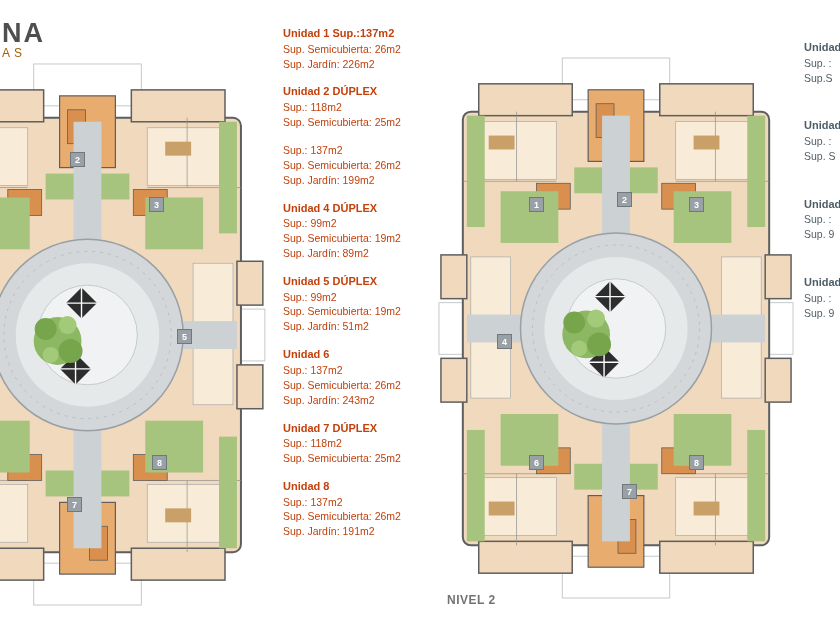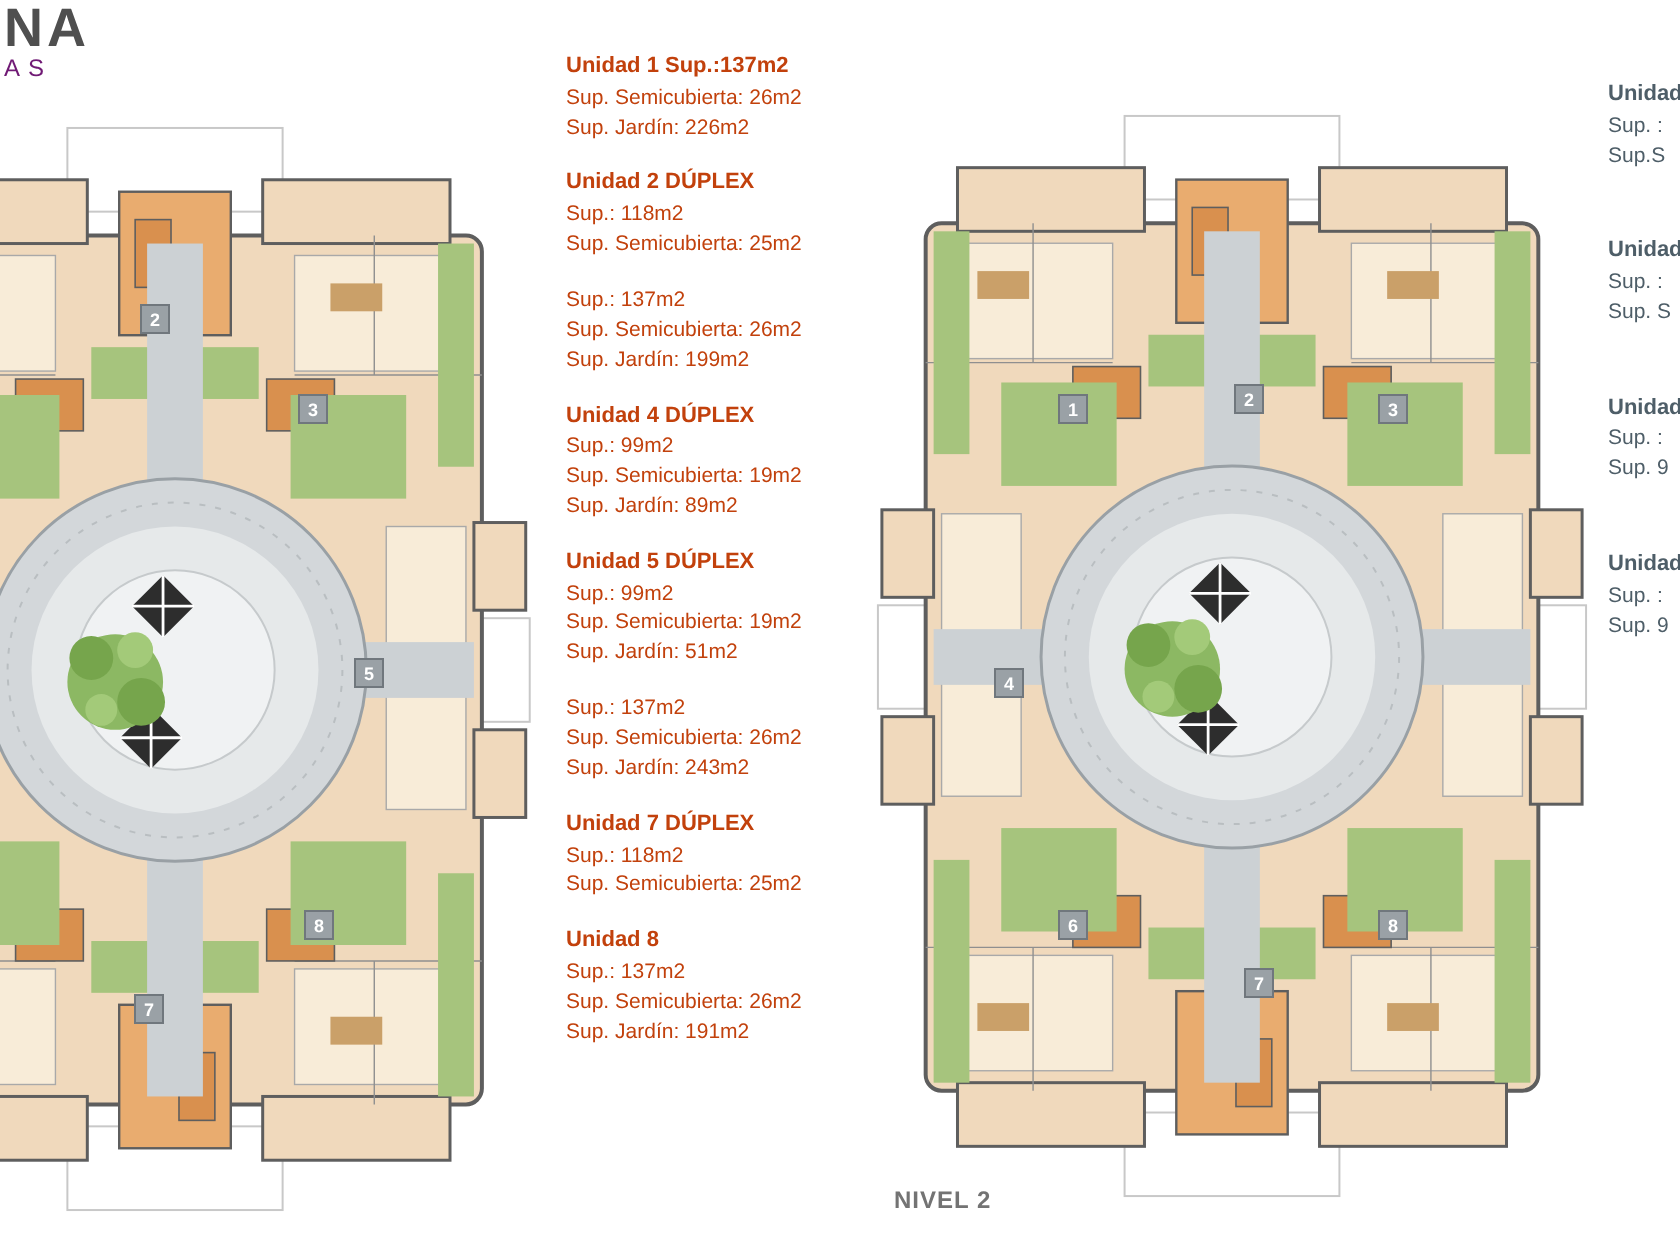--- a/index.html
+++ b/index.html
@@ -2,23 +2,23 @@
 <html><head>
 <meta charset="utf-8">
 <style>
   html,body{margin:0;padding:0}
   body{
     width:840px;height:630px;overflow:hidden;position:relative;
     background:#ffffff;
     font-family:"Liberation Sans",sans-serif;
   }
   
-  .logo{position:absolute;left:2px;top:0;line-height:1.05;color:#4f4f4f}
+  .logo{position:absolute;left:2px;top:19px;line-height:1.05;color:#4f4f4f}
   .logo-main{font-size:27px;font-weight:700;letter-spacing:2px}
-  .logo-sub{font-size:12px;letter-spacing:4px;color:#701a75}
+  .logo-sub{font-size:12px;letter-spacing:4px;color:#a16207}
 
   
   .plan{position:absolute}
   .plan svg{display:block;width:100%;height:100%}
   .plan-left{left:-100px;top:58px;width:375px;height:553px}
   .plan-right{left:430px;top:52px;width:372px;height:552px}
 
   .marker{
     position:absolute;width:15px;height:15px;
     background:#9aa1a6;border:1px solid #70777d;box-sizing:border-box;
@@ -195,20 +195,21 @@
     <div class="spec-line">Sup. Semicubierta: 19m2</div>
     <div class="spec-line">Sup. Jardín: 89m2</div>
   </div>
   <div class="spec">
     <div class="spec-title">Unidad 5 DÚPLEX</div>
     <div class="spec-line">Sup.: 99m2</div>
     <div class="spec-line">Sup. Semicubierta: 19m2</div>
     <div class="spec-line">Sup. Jardín: 51m2</div>
   </div>
   <div class="spec">
+    <div class="spec-title">Unidad 6</div>
     <div class="spec-line">Sup.: 137m2</div>
     <div class="spec-line">Sup. Semicubierta: 26m2</div>
     <div class="spec-line">Sup. Jardín: 243m2</div>
   </div>
   <div class="spec">
     <div class="spec-title">Unidad 7 DÚPLEX</div>
     <div class="spec-line">Sup.: 118m2</div>
     <div class="spec-line">Sup. Semicubierta: 25m2</div>
   </div>
   <div class="spec">

